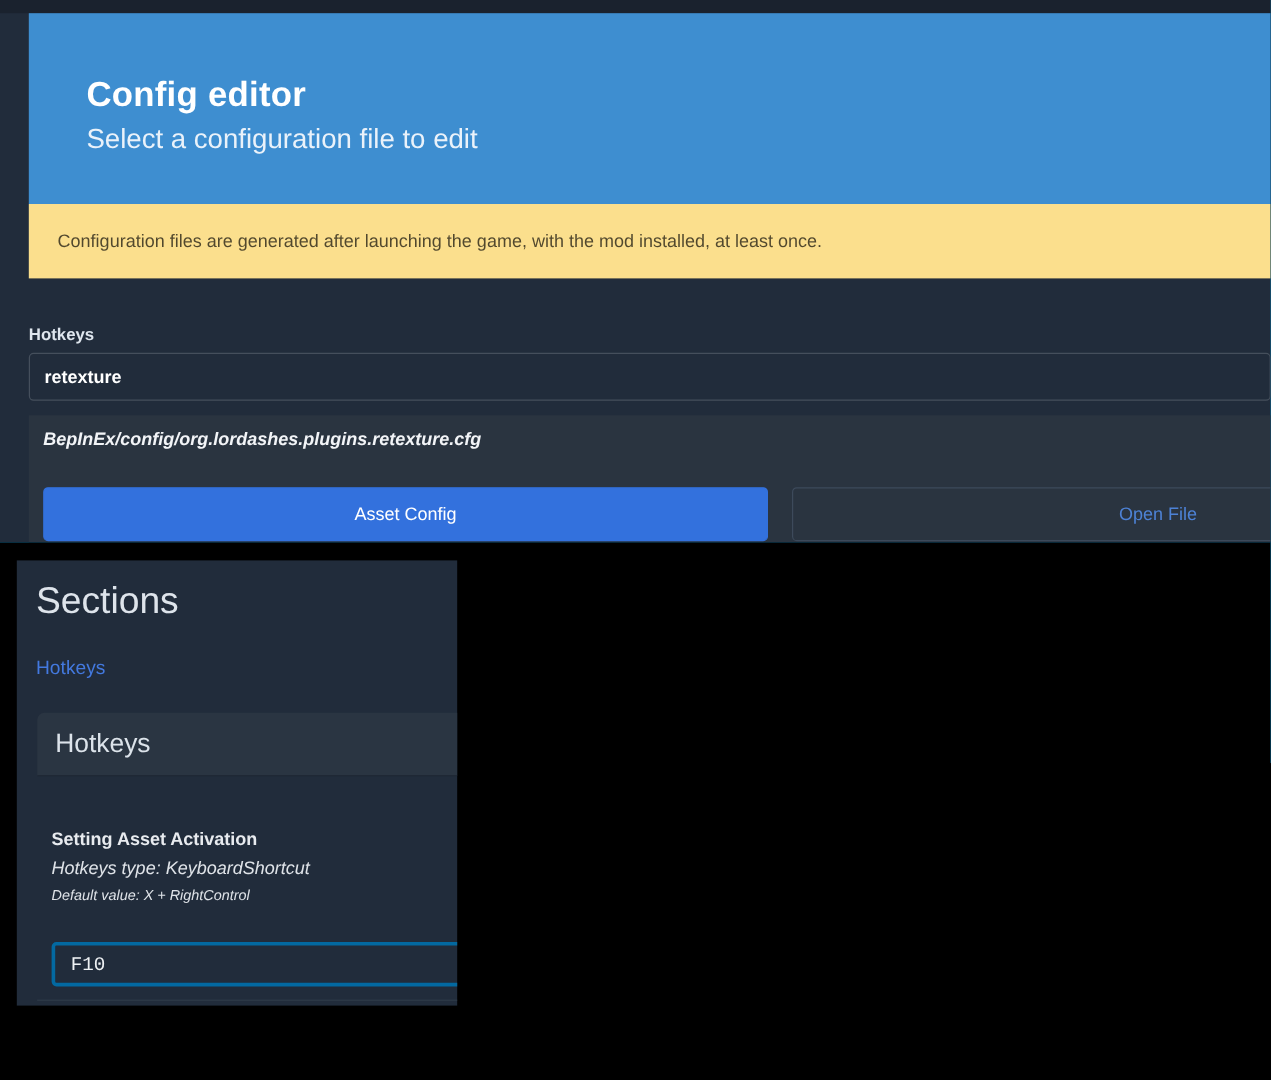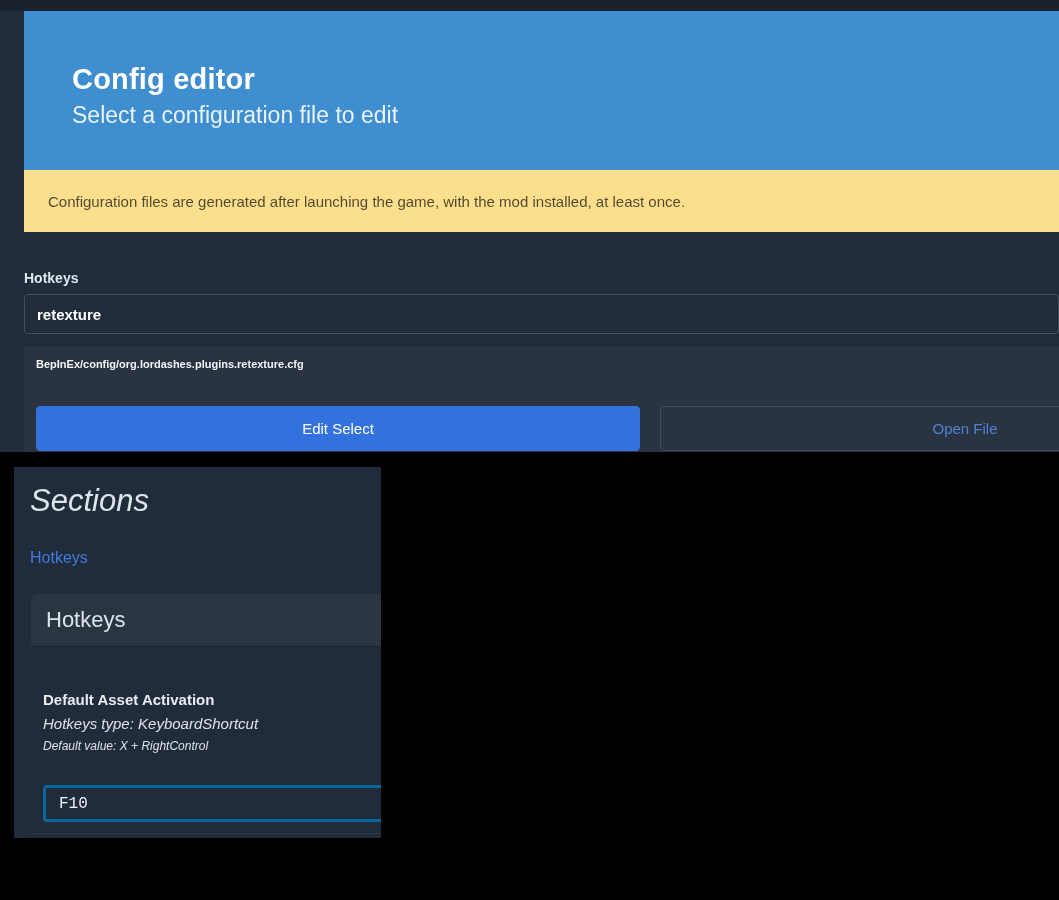--- a/index.html
+++ b/index.html
@@ -89,22 +89,23 @@
   .config-card {
     position: absolute;
     left: 24px; top: 346px;
     width: 1035px; height: 106px;
     background: #2a3440;
   }
   .config-path {
     position: absolute;
     left: 12px; top: 12px;
     color: #f2f4f7;
-    font-size: 11px;
-    font-weight: 700;
+    font-size: 15px;
+    font-weight: 700;
+    font-style: italic;
   }
   .btn {
     position: absolute;
     top: 60px;
     height: 45px;
     border-radius: 4px;
     font-family: "Liberation Sans", sans-serif;
     font-size: 15px;
     display: flex;
     align-items: center;
@@ -139,21 +140,20 @@
     width: 367px; height: 371px;
     background: #212c3b;
     overflow: hidden;
   }
   .sections-title {
     position: absolute;
     left: 16px; top: 16px;
     color: #dee4eb;
     font-size: 31px;
     font-weight: 400;
-    font-style: italic;
   }
   .section-link {
     position: absolute;
     left: 16px; top: 82px;
     color: #4379df;
     font-size: 16px;
     cursor: pointer;
     text-decoration: none;
   }
   .section-header-card {
@@ -228,37 +228,37 @@
 
     <div class="notification">
       <span class="notification-text">Configuration files are generated after launching the game, with the mod installed, at least once.</span>
     </div>
 
     <label class="search-label">Hotkeys</label>
     <input class="search-input" type="text" value="retexture" style="">
 
     <div class="config-card">
       <div class="config-path">BepInEx/config/org.lordashes.plugins.retexture.cfg</div>
-      <button class="btn btn-edit">Edit Select</button>
+      <button class="btn btn-edit">Asset Config</button>
       <button class="btn btn-open">Open File</button>
     </div>
   </div>
 
   <div class="bottom-band"></div>
 
   <div class="sections-panel">
     <div class="sections-title">Sections</div>
 
     <a class="section-link" href="#">Hotkeys</a>
 
     <div class="section-header-card">
       <span class="section-header-title">Hotkeys</span>
     </div>
 
-    <div class="setting-name">Default Asset Activation</div>
+    <div class="setting-name">Setting Asset Activation</div>
     <div class="setting-type">Hotkeys type: KeyboardShortcut</div>
     <div class="setting-default">Default value: X + RightControl</div>
 
     <input class="setting-input" type="text" value="F10" style="">
 
     <div class="panel-divider"></div>
   </div>
 
 </div>
 

